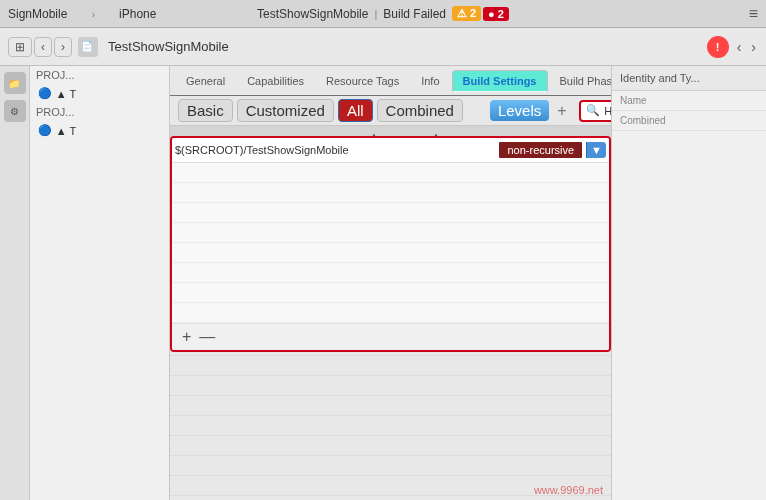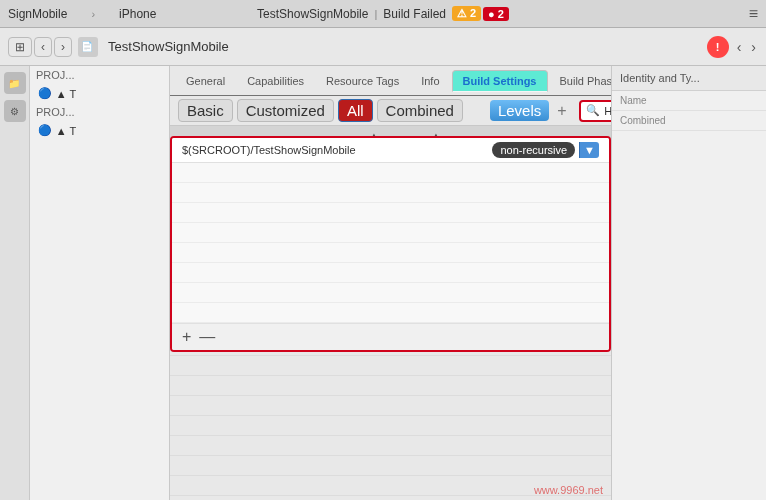--- a/index.html
+++ b/index.html
@@ -271,38 +271,38 @@
       border-radius: 4px;
       width: 460px;
       min-height: 160px;
       display: flex;
       flex-direction: column;
       overflow: hidden;
     }
     .editor-row {
       display: flex;
       align-items: center;
-      padding: 4px 10px;
+      padding: 4px 3px;
       border-bottom: 1px solid #e0e0e0;
       background: #fff;
       gap: 4px;
     }
     .editor-path-input {
       flex: 1;
       border: none;
       outline: none;
       font-size: 11px;
       background: transparent;
       color: #333;
     }
     .editor-type-btn {
-      background: #404040;
+      background: #7f1d1d;
       color: white;
       border: none;
-      border-radius: 8px;
+      border-radius: 1px;
       padding: 2px 8px;
       font-size: 11px;
       cursor: pointer;
     }
     .editor-type-arrow {
       background: #4a90d9;
       color: white;
       border: none;
       border-left: 1px solid #2e6bb0;
       border-radius: 0 3px 3px 0;

